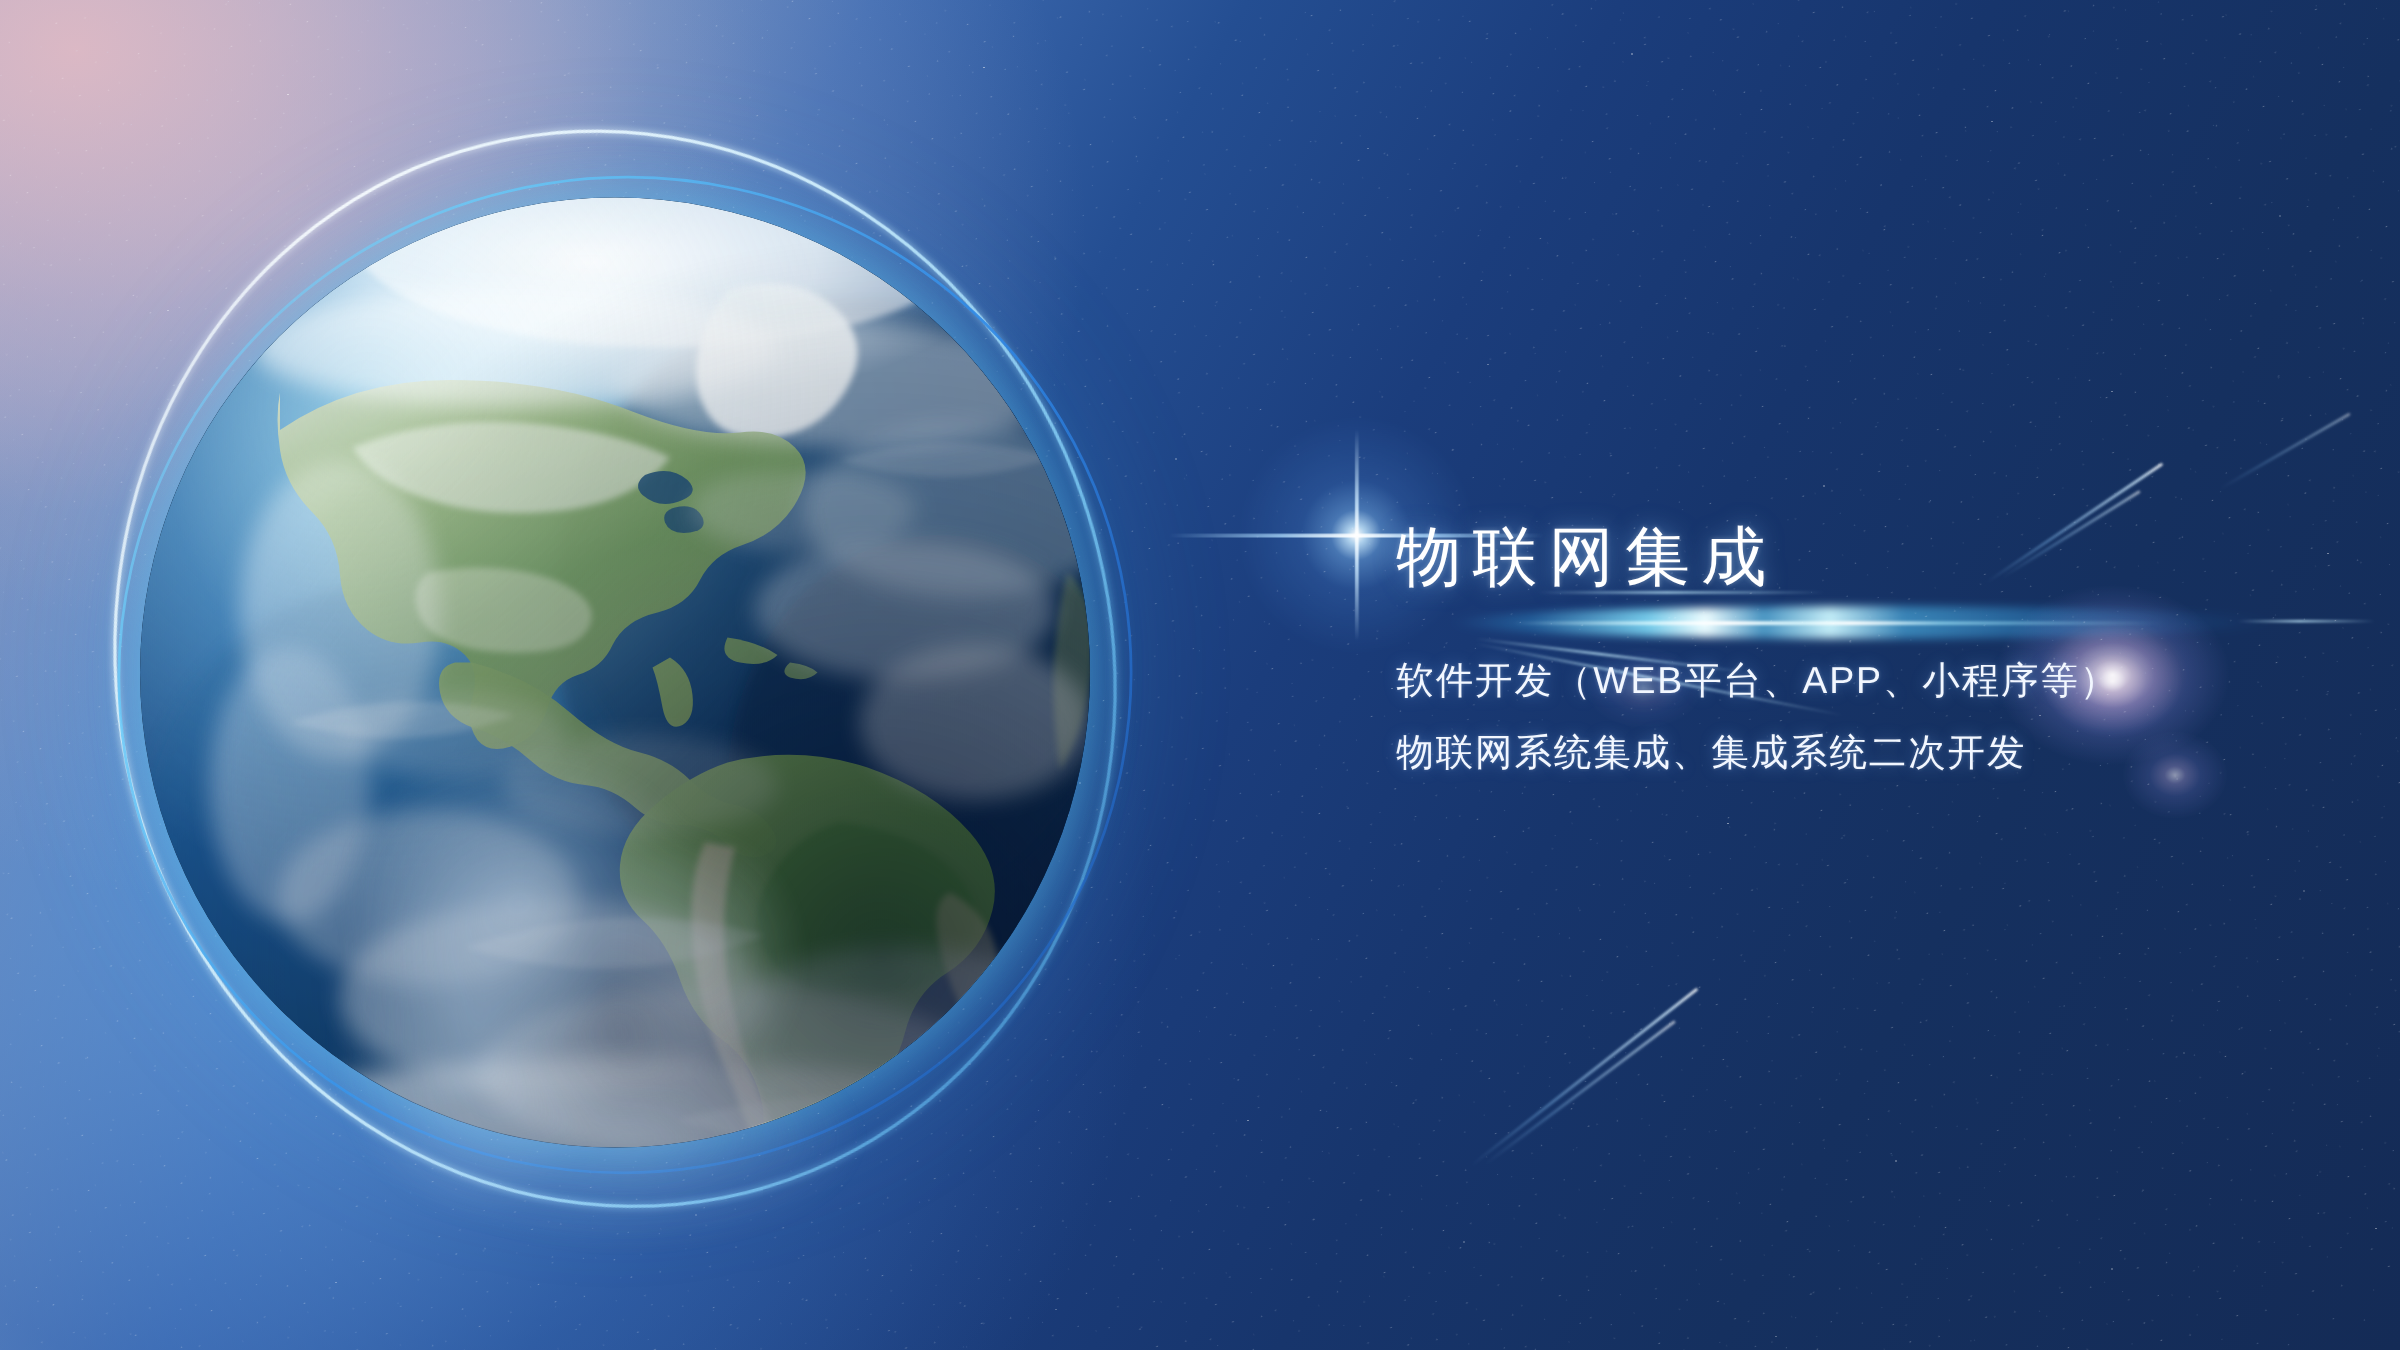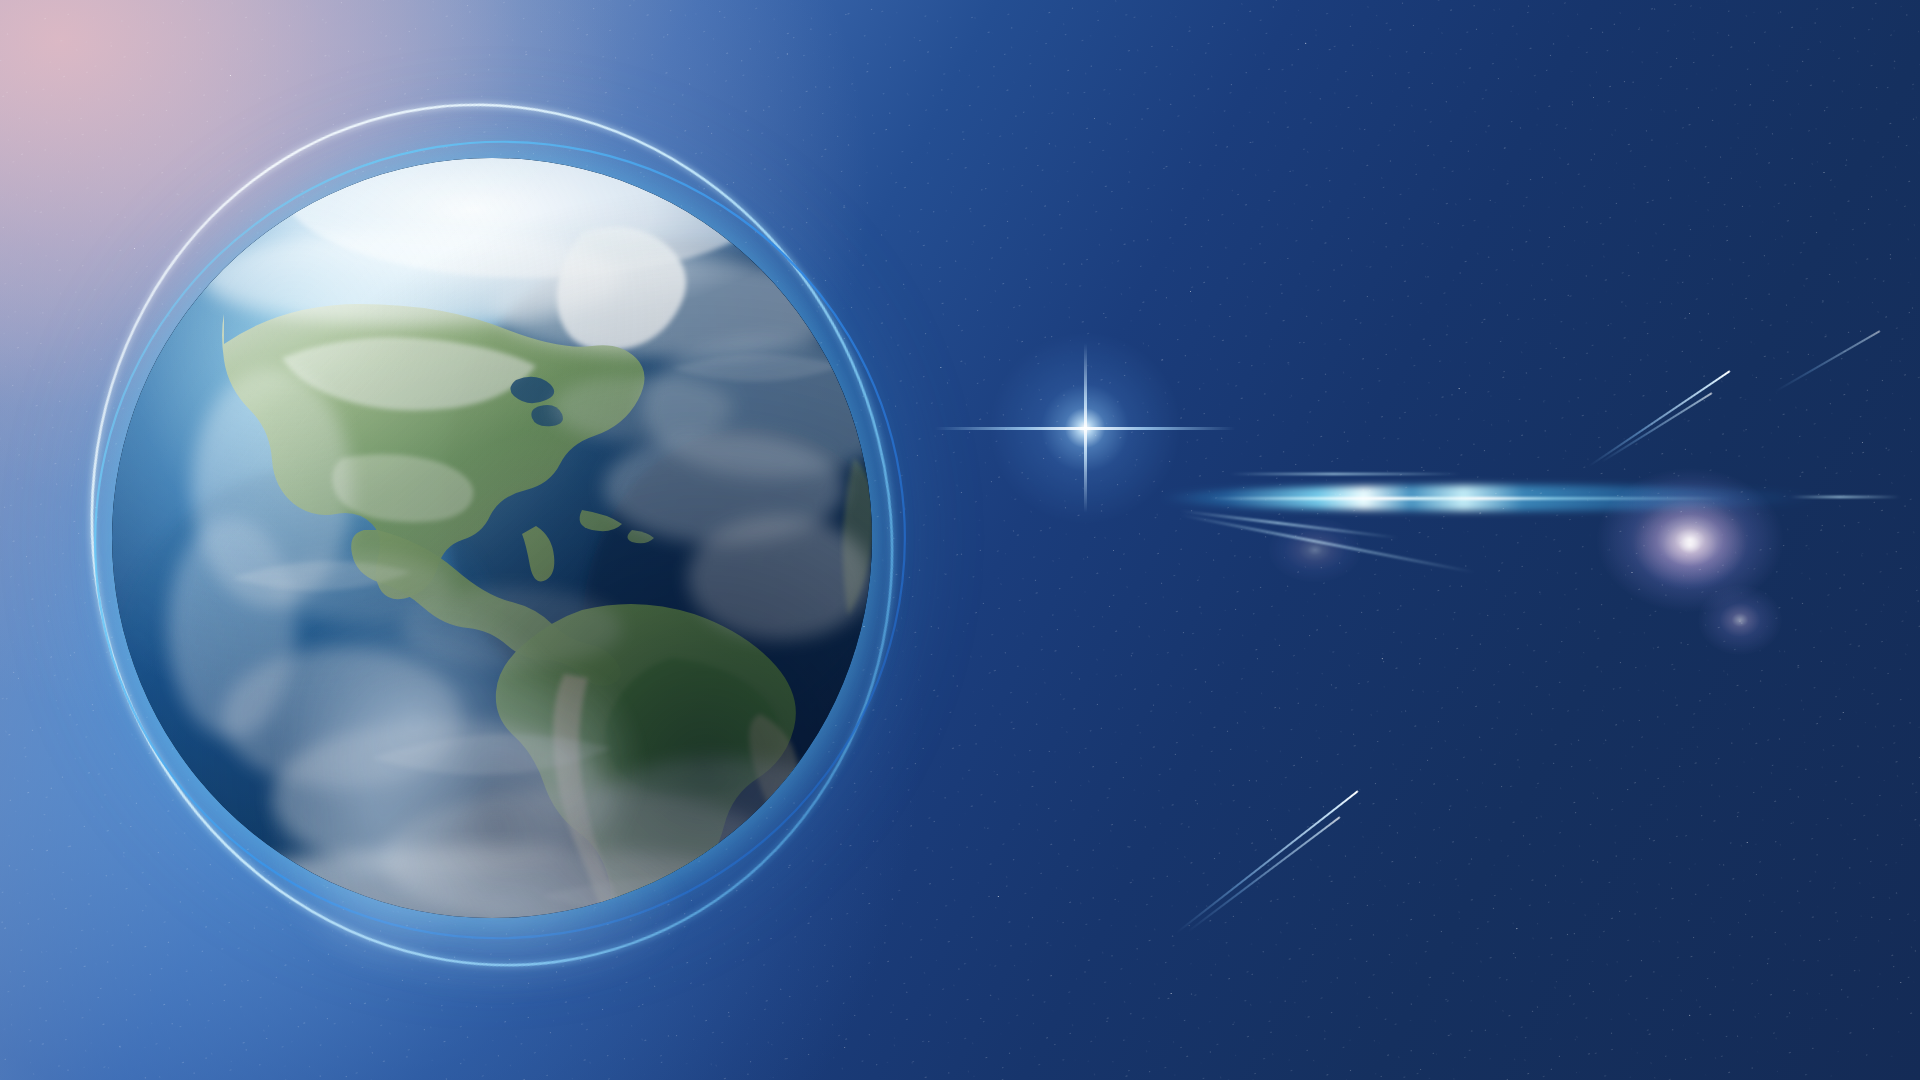--- a/index.html
+++ b/index.html
@@ -488,14 +488,19 @@
     <i style="width:230px;"></i>
   </div>
   <div class="meteor" style="left:1150px; top:816px; width:190px; transform:rotate(-37deg); transform-origin:100% 50%; opacity:.72;">
     <i style="width:190px;"></i>
   </div>
 
   <div class="meteor" style="left:1760px; top:330px; width:120px; transform:rotate(-30deg); transform-origin:100% 50%; opacity:.5;">
     <i style="width:120px;"></i>
   </div>
 
+  <div id="copy">
+    <div class="headline">物联网集成</div>
+    <div class="subline sub1">软件开发（WEB平台、APP、小程序等）</div>
+    <div class="subline sub2">物联网系统集成、集成系统二次开发</div>
+  </div>
 
 </div>
 
 </body></html>

